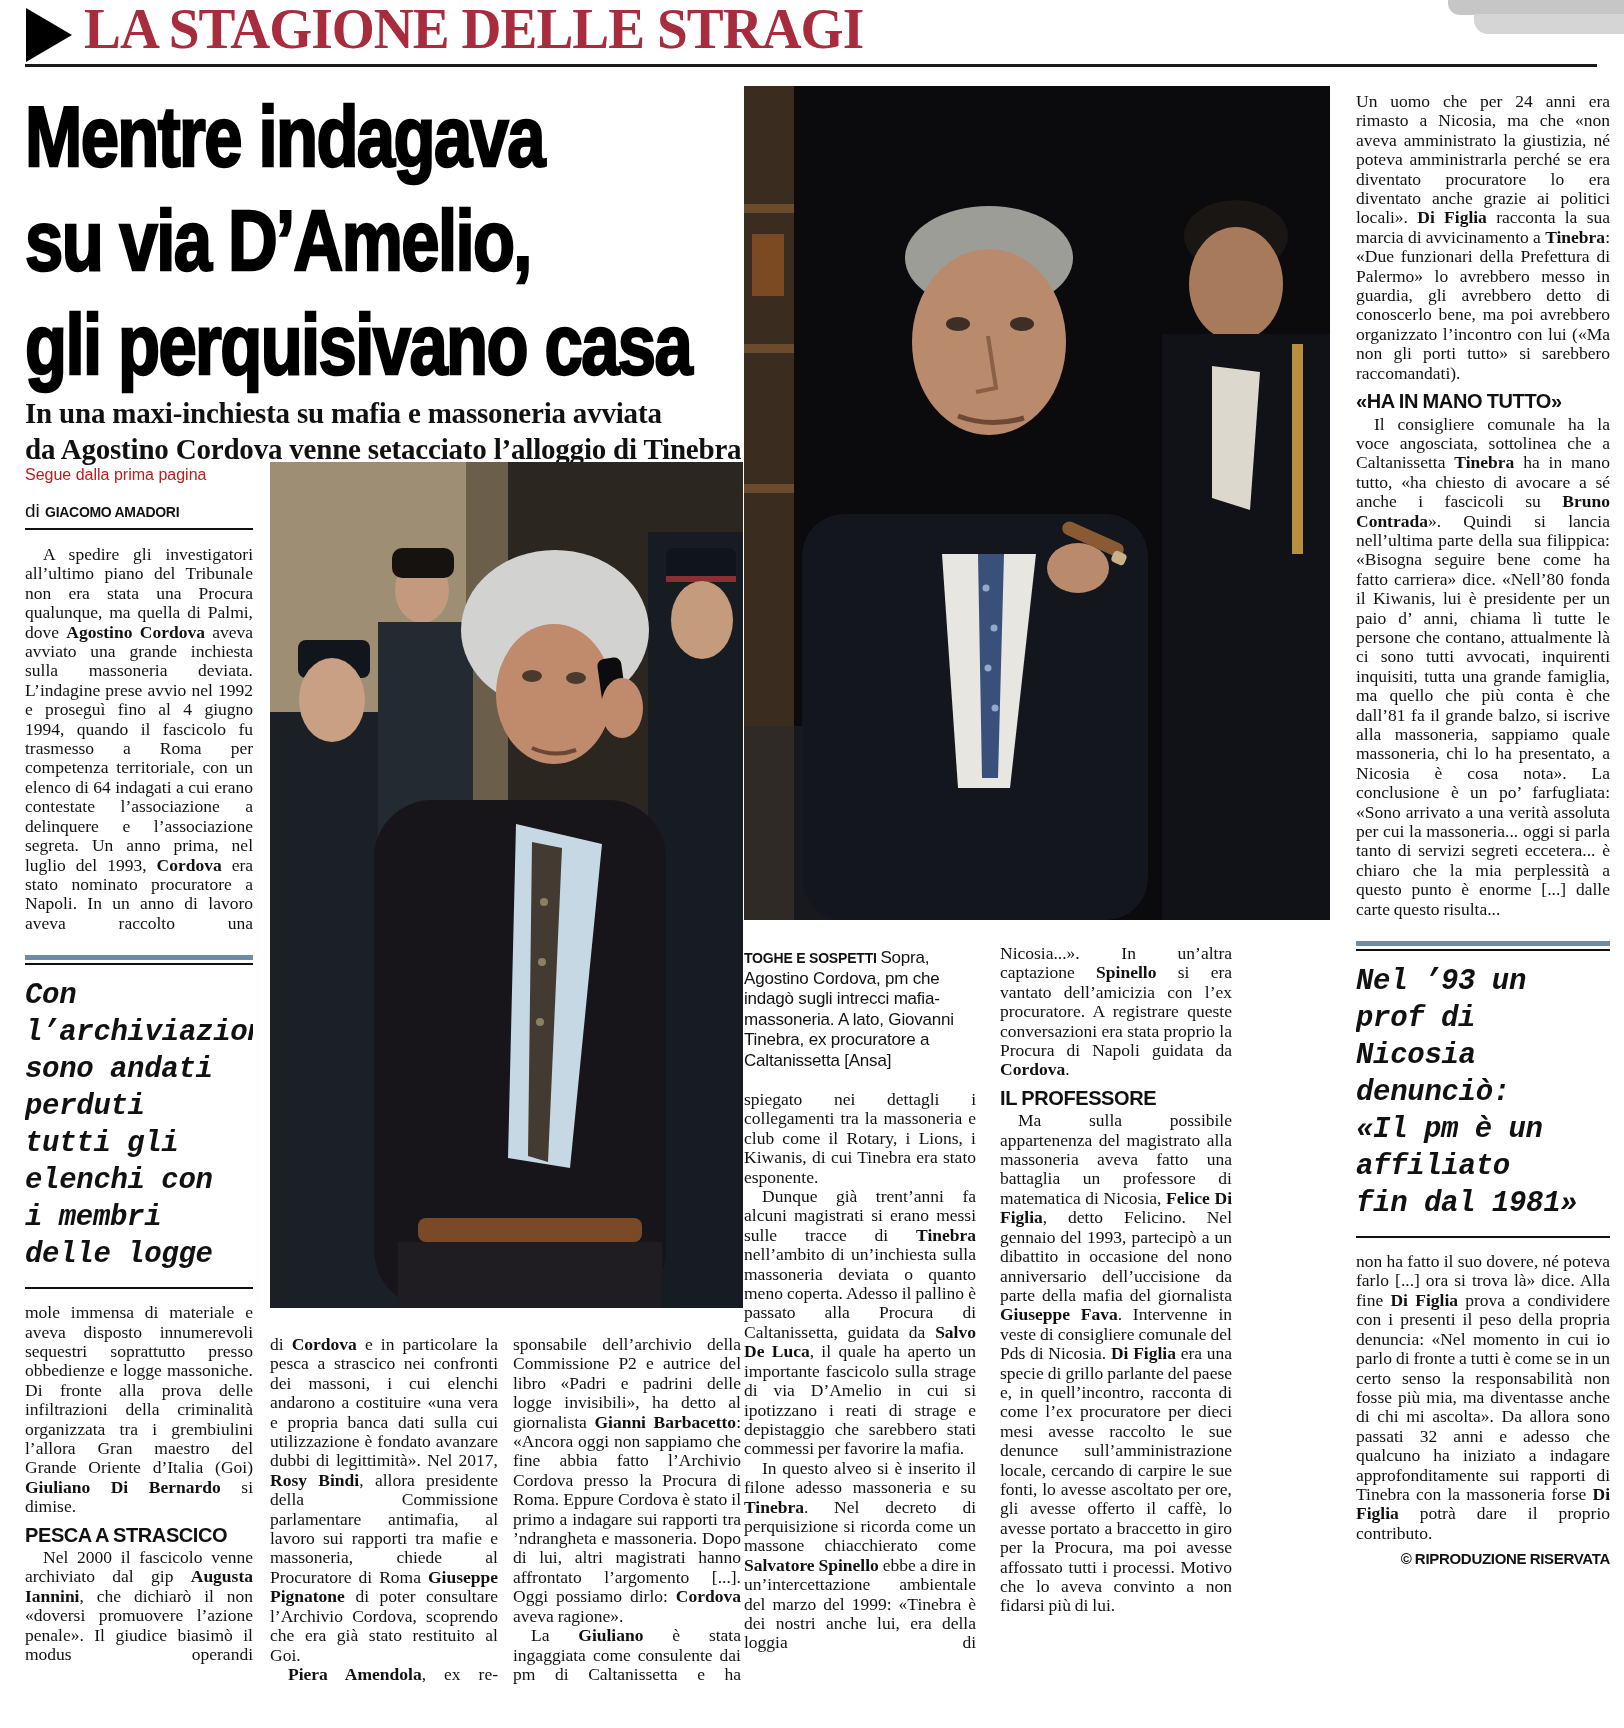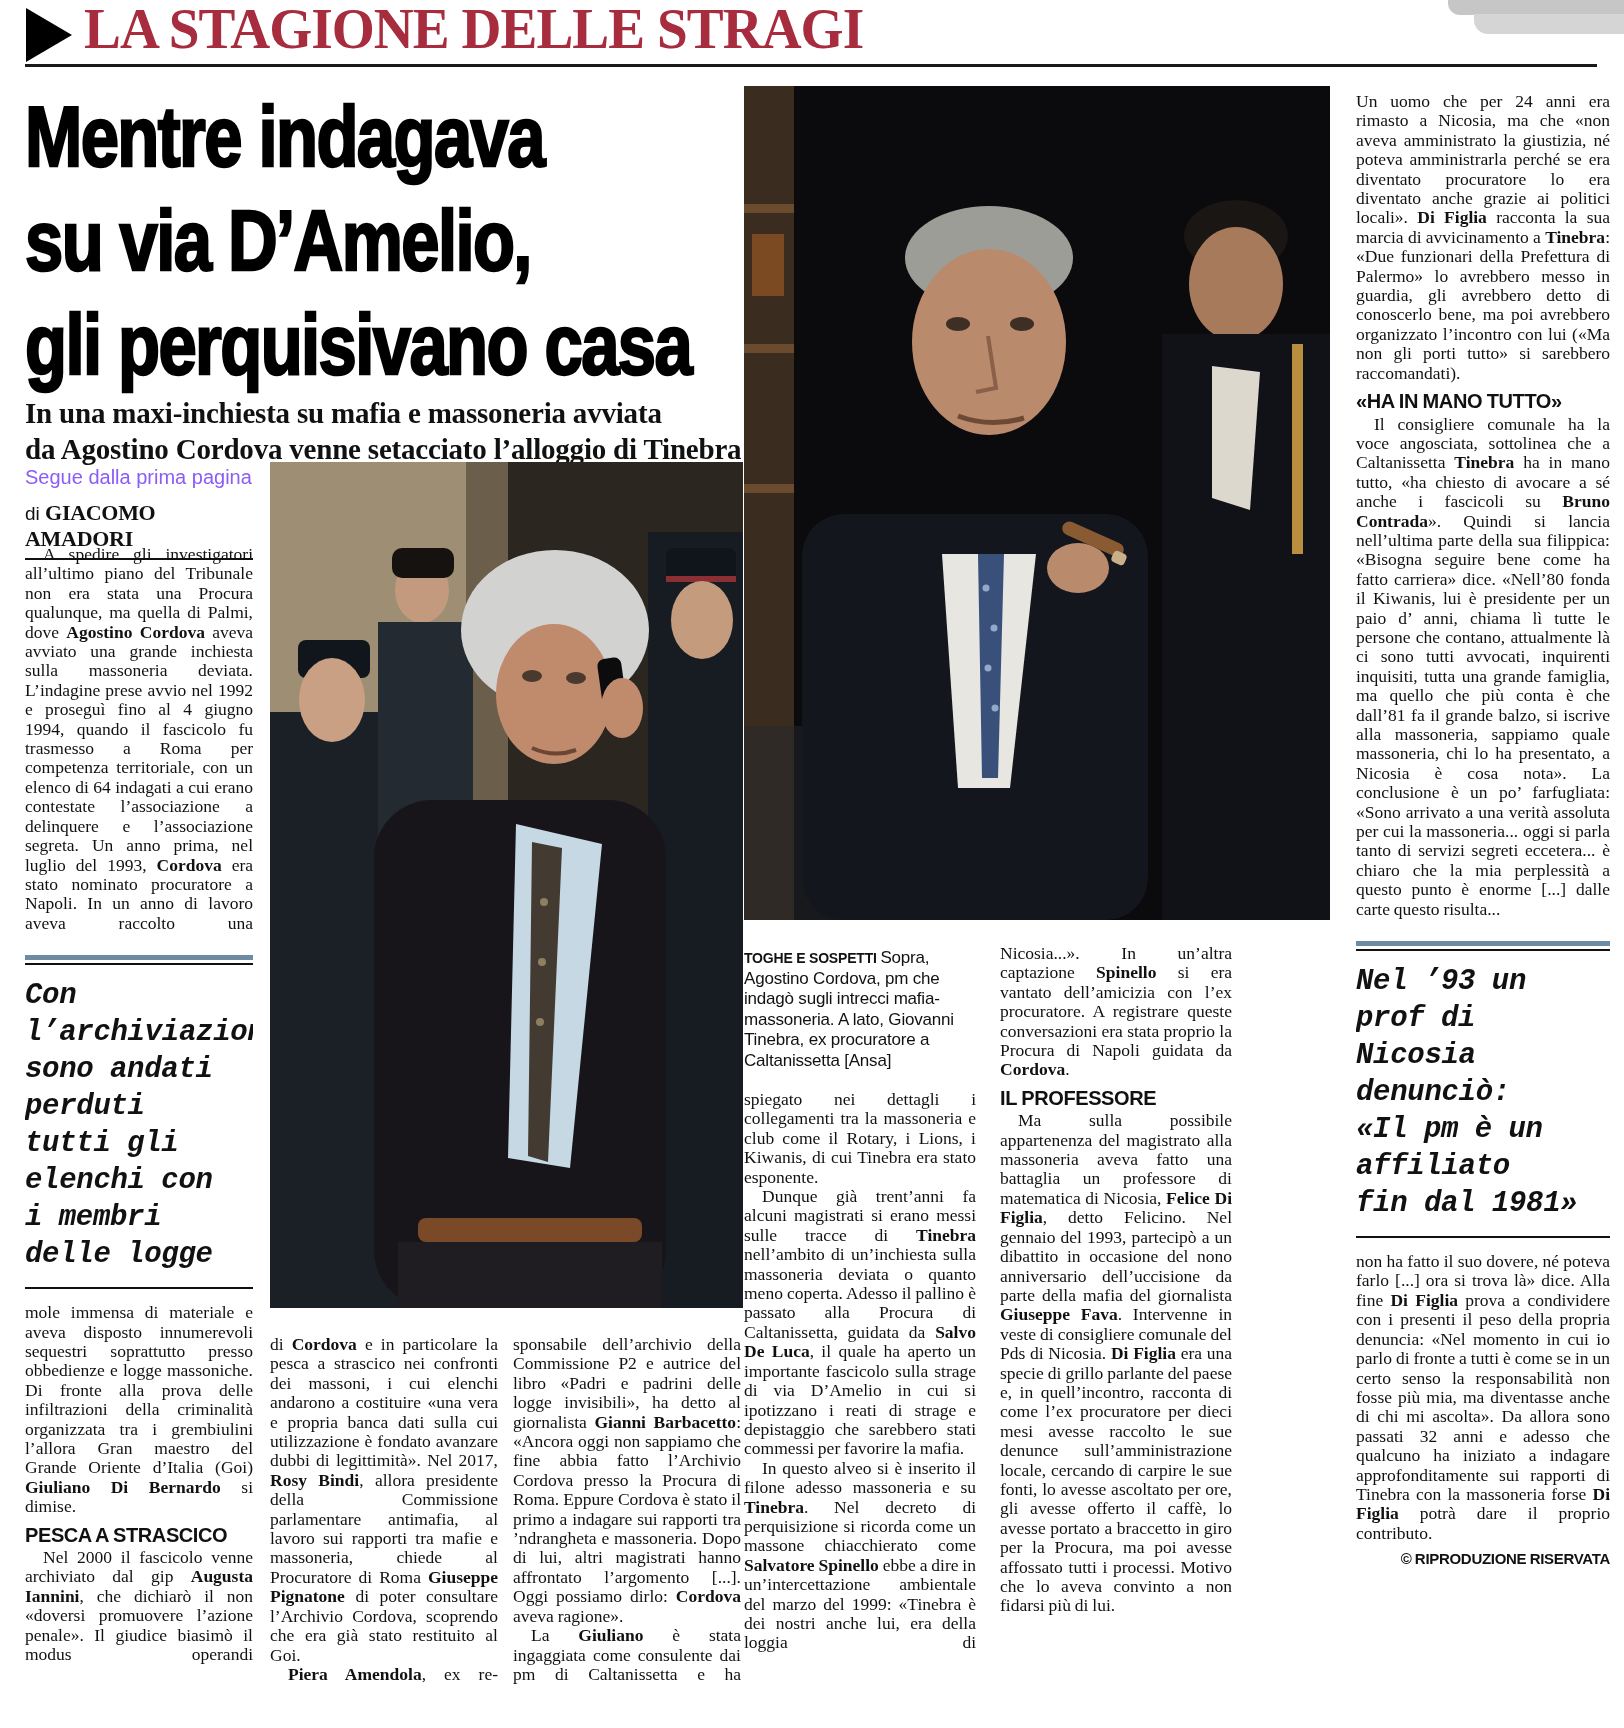--- a/index.html
+++ b/index.html
@@ -38,27 +38,27 @@
   #headline-1{top:86px;}
   #headline-2{top:190px;}
   #headline-3{top:294px;}
   #deck{
     position:absolute;left:25px;top:395px;width:760px;
     font-family:"Liberation Serif",serif;font-weight:700;font-size:29px;line-height:36px;
     white-space:pre-line;letter-spacing:-0.2px;
   }
   #continuation-note{
     position:absolute;left:25px;top:466px;font-family:"Liberation Sans",sans-serif;
-    font-size:20px;color:#8b5cf6;
+    font-size:16px;color:#b91c1c;
   }
   #byline-block{
     position:absolute;left:25px;top:500px;width:228px;border-bottom:2px solid #111;
     padding-bottom:6px;font-family:"Liberation Sans",sans-serif;font-size:19px;
   }
-  #byline-author{font-weight:700;font-size:22px;letter-spacing:-0.3px;font-family:Liberation Serif, serif;}
+  #byline-author{font-weight:700;font-size:14px;letter-spacing:-0.3px;}
   
   .news-col{
     position:absolute;text-align:justify;font-size:17.5px;line-height:19.4px;
     overflow:hidden;
     hyphens:auto;-webkit-hyphens:auto;word-spacing:-0.5px;
   }
   .news-col p{margin:0;text-indent:18px;}
   .news-col p.noindent{text-indent:0;}
   .news-col p.jl{text-align-last:justify;}
   .b{font-weight:bold;}

